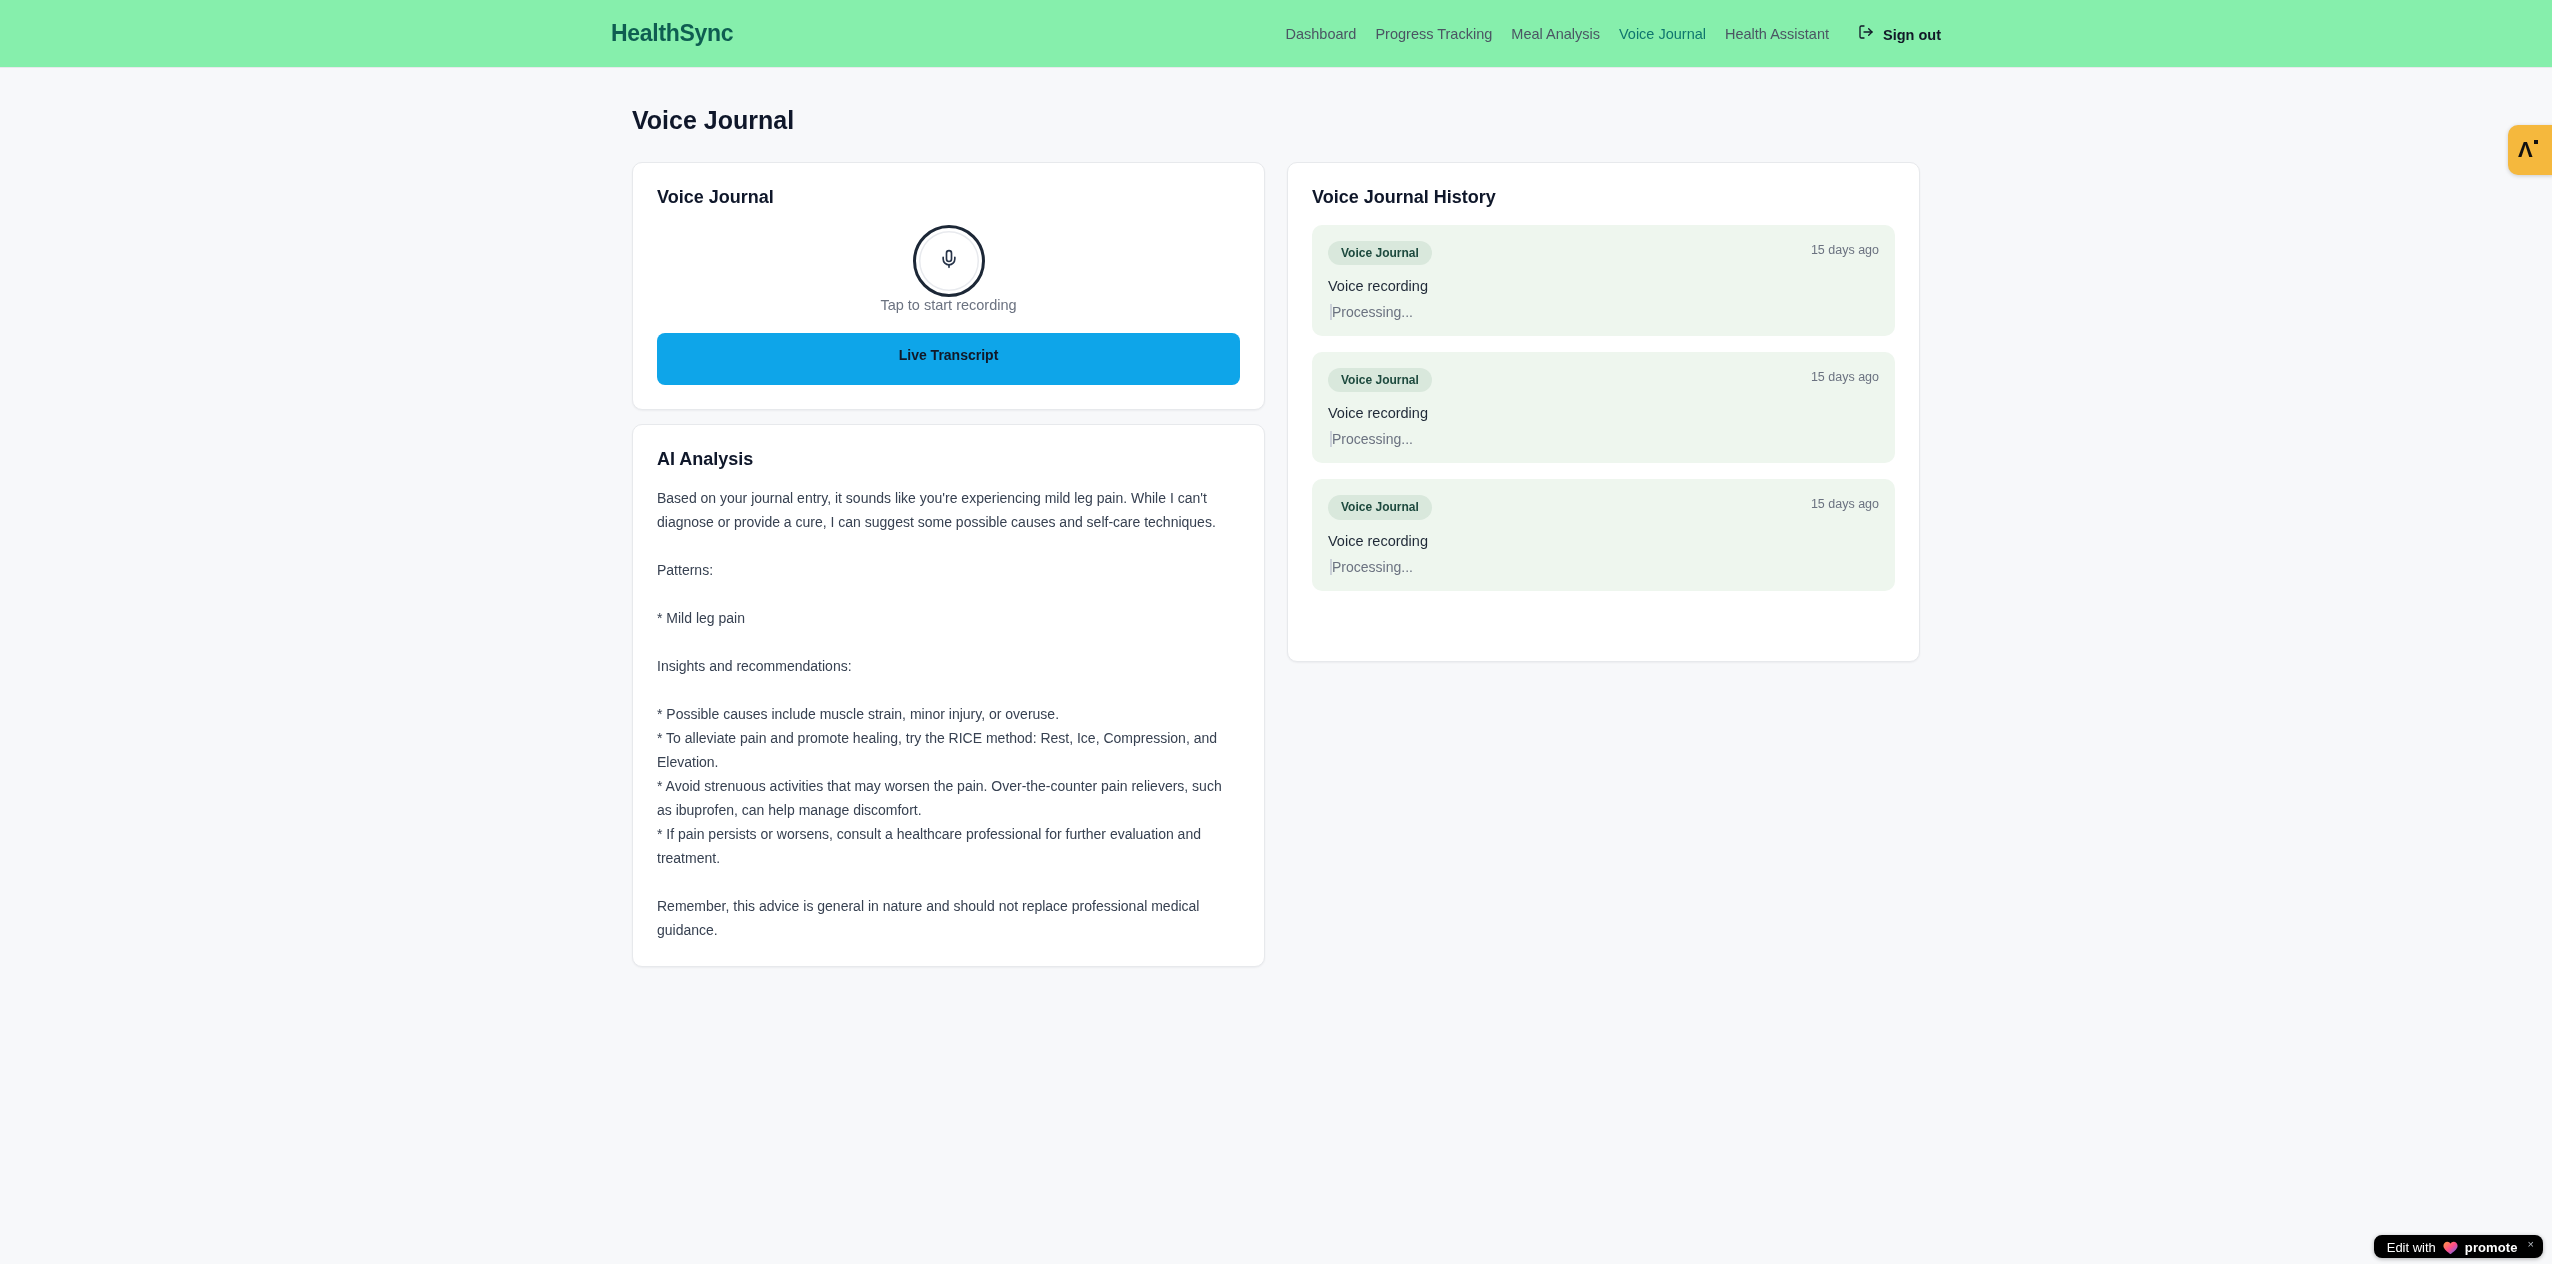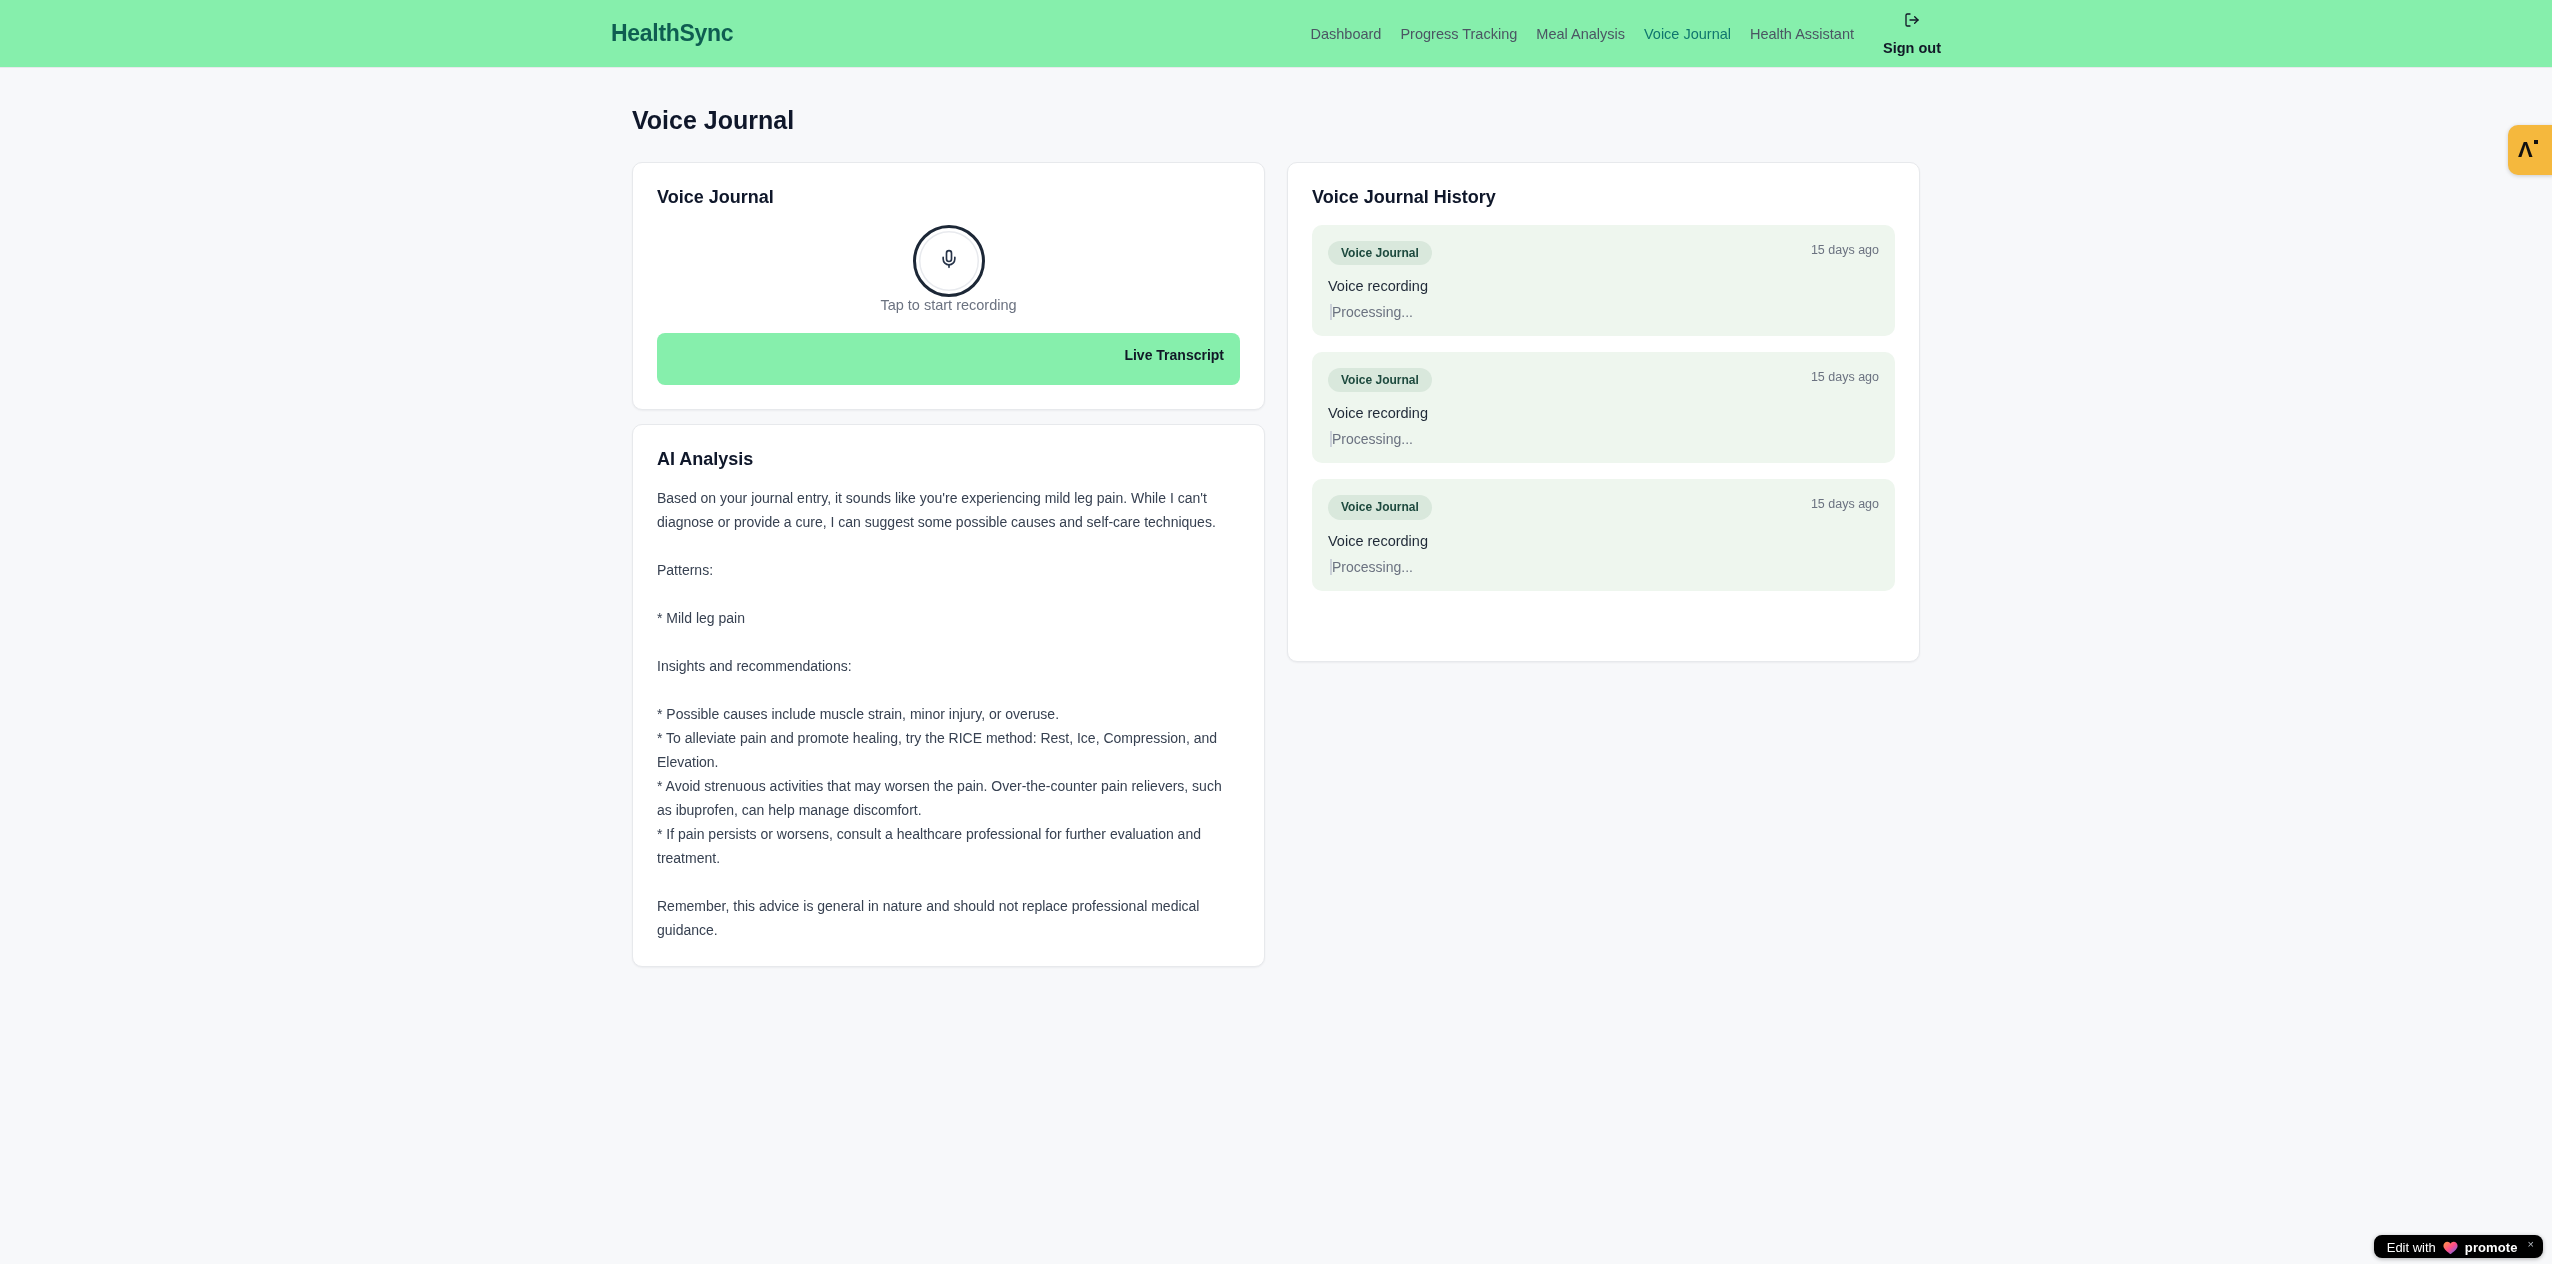--- a/index.html
+++ b/index.html
@@ -37,28 +37,27 @@
   .nav { display: flex; align-items: center; gap: 19px; }
   .nav-item {
     font-size: 14.5px;
     color: #4b5563;
     cursor: pointer;
     white-space: nowrap;
   }
   .nav-item.active { color: #0f766e; font-weight: 500; }
   .signout {
     display: flex;
-    align-items: center;
+    align-items: flex-end;
     gap: 9px;
     margin-left: 10px;
     font-size: 14.5px;
     font-weight: 700;
     color: #111827;
     cursor: pointer;
-    flex-direction: column;
   }
   .signout svg { width: 16px; height: 16px; stroke: #111827; }
 
   
   .main { width: 1288px; margin: 0 auto; padding-top: 38px; }
   .page-title { font-size: 25px; font-weight: 700; color: #0f172a; margin-bottom: 27px; }
   .grid {
     display: grid;
     grid-template-columns: 1fr 1fr;
     gap: 22px;
@@ -86,24 +85,24 @@
     box-shadow: inset 0 0 0 3px #ffffff, inset 0 0 0 4.5px #e8eaee;
     display: inline-flex;
     align-items: center;
     justify-content: center;
     cursor: pointer;
   }
   .mic-button svg { width: 20px; height: 20px; stroke: #273449; }
   .tap-hint { font-size: 14.5px; color: #6b7280; }
   .transcript-box {
     margin-top: 20px;
-    background: #86efac;
+    background: #0ea5e9;
     border-radius: 8px;
     padding: 14px 16px;
-    text-align: right;
+    text-align: center;
   }
   .transcript-label { font-size: 14px; font-weight: 700; color: #111827; margin-bottom: 8px; }
   .transcript-text { font-size: 14px; line-height: 1.55; color: #374151; }
 
   
   .analysis-card { margin-top: 14px; }
   .analysis-body {
     margin-top: 16px;
     font-size: 14px;
     line-height: 24px;

